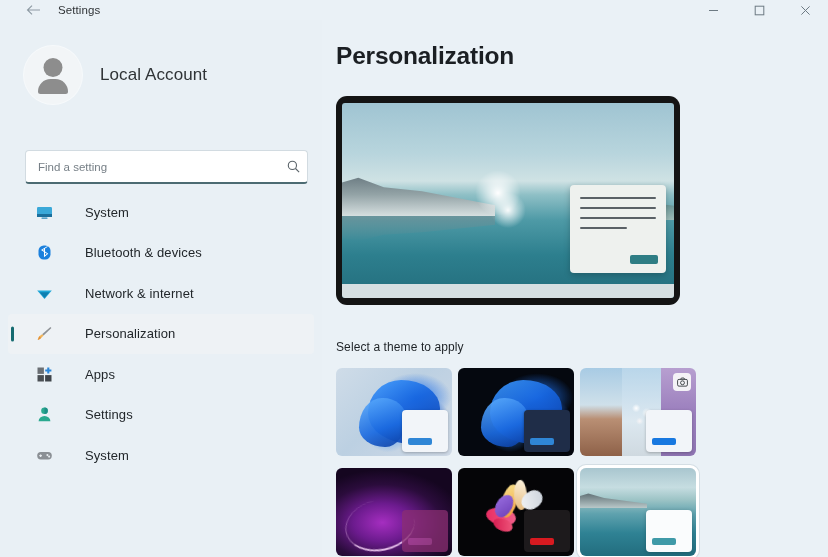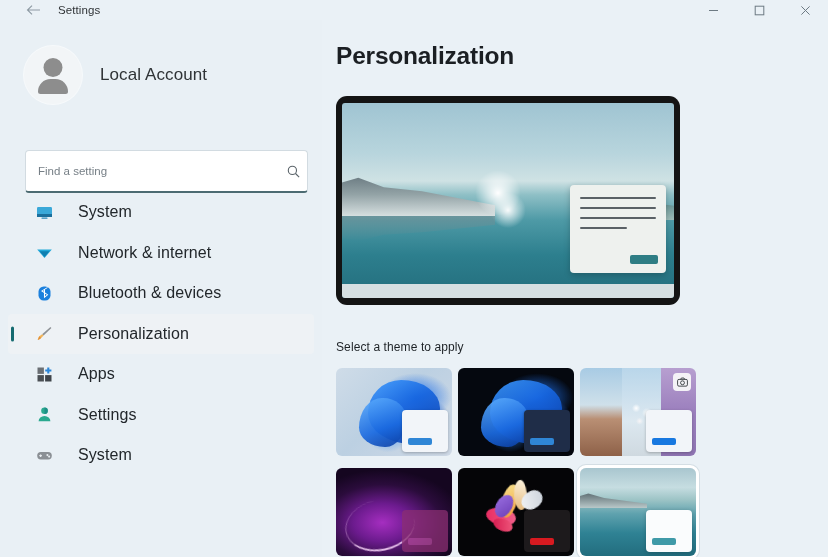--- a/index.html
+++ b/index.html
@@ -83,21 +83,21 @@
   }
   .account-name {
     margin-left: 18px;
     font-size: 17px;
     color: #2f3336;
     letter-spacing: .1px;
   }
 
   .searchbox {
     position: absolute; left: 25px; top: 130px;
-    width: 283px; height: 43px;
+    width: 283px; height: 34px;
     background: #ffffff;
     border: 1px solid #d2dbe1;
     border-bottom: 2px solid #4c6b72;
     border-radius: 4px;
     display: flex; align-items: center;
   }
   .searchbox input {
     flex: 1;
     border: 0; outline: 0; background: transparent;
     font-family: "Liberation Sans", sans-serif;
@@ -133,22 +133,22 @@
     background: #156b70;
     border-radius: 2px;
   }
   .navicon {
     width: 22px; height: 22px;
     display: flex; align-items: center; justify-content: center;
     flex: 0 0 auto;
   }
   .navicon svg { display: block; }
   .navlabel {
-    margin-left: 23px;
-    font-size: 16px;
+    margin-left: 30px;
+    font-size: 13px;
     color: #22272b;
     letter-spacing: .1px;
     white-space: nowrap;
   }
 
   
   .content {
     position: absolute; left: 322px; top: 20px;
     width: 506px; height: 537px;
     background: #eaf1f6;
@@ -431,35 +431,35 @@
             <rect x="1" y="10" width="15" height="3" fill="#1b6f9c"></rect>
             <rect x="5.5" y="13.4" width="6" height="1.3" rx=".5" fill="#2d88b8"></rect>
           </svg>
         </span>
         <span class="navlabel">System</span>
       </div>
 
       <div class="navitem">
         <span class="navicon">
           <svg width="17" height="17" viewBox="0 0 17 17">
-            <path d="M1.2 5.4 L8.5 14 L15.8 5.4 Z" fill="#1fa7d8"></path>
-            <path d="M3.6 7.2 L8.5 13 L13.4 7.2 Z" fill="#0f7fb0"></path>
+            <rect x="2.5" y="1.5" width="12" height="14" rx="5.2" fill="#1b80dd"></rect>
+            <path d="M8.5 3.6v9.8l3-3-5.6-4.6 5.6-4.2" fill="none" stroke="#ffffff" stroke-width="1.05" transform="translate(0,1.2) scale(1,.82)"></path>
           </svg>
         </span>
-        <span class="navlabel">Network &amp; internet</span>
+        <span class="navlabel">Bluetooth &amp; devices</span>
       </div>
 
       <div class="navitem">
         <span class="navicon">
           <svg width="17" height="17" viewBox="0 0 17 17">
-            <rect x="2.5" y="1.5" width="12" height="14" rx="5.2" fill="#1b80dd"></rect>
-            <path d="M8.5 3.6v9.8l3-3-5.6-4.6 5.6-4.2" fill="none" stroke="#ffffff" stroke-width="1.05" transform="translate(0,1.2) scale(1,.82)"></path>
+            <path d="M1.2 5.4 L8.5 14 L15.8 5.4 Z" fill="#1fa7d8"></path>
+            <path d="M3.6 7.2 L8.5 13 L13.4 7.2 Z" fill="#0f7fb0"></path>
           </svg>
         </span>
-        <span class="navlabel">Bluetooth &amp; devices</span>
+        <span class="navlabel">Network &amp; internet</span>
       </div>
 
       <div class="navitem selected">
         <span class="navicon">
           <svg width="17" height="17" viewBox="0 0 17 17">
             <path d="M14.4 1.9 L15.4 2.9 L7.6 10.6 L6.1 9.2 Z" fill="#8e9296"></path>
             <path d="M6.1 9.2 L7.6 10.6 L5.1 13.1 C4 14.2 2.2 14.4 1.6 14.9 C2.3 14 2.3 12.3 3.3 11.3 Z" fill="#f0b45a"></path>
             <path d="M3.3 11.3 L5.1 13.1 L3.6 14.3 C3 14.7 2.2 14.8 1.7 14.9 C2.2 14.2 2.5 13 2.9 12.2 Z" fill="#e2923a"></path>
           </svg>
         </span>

